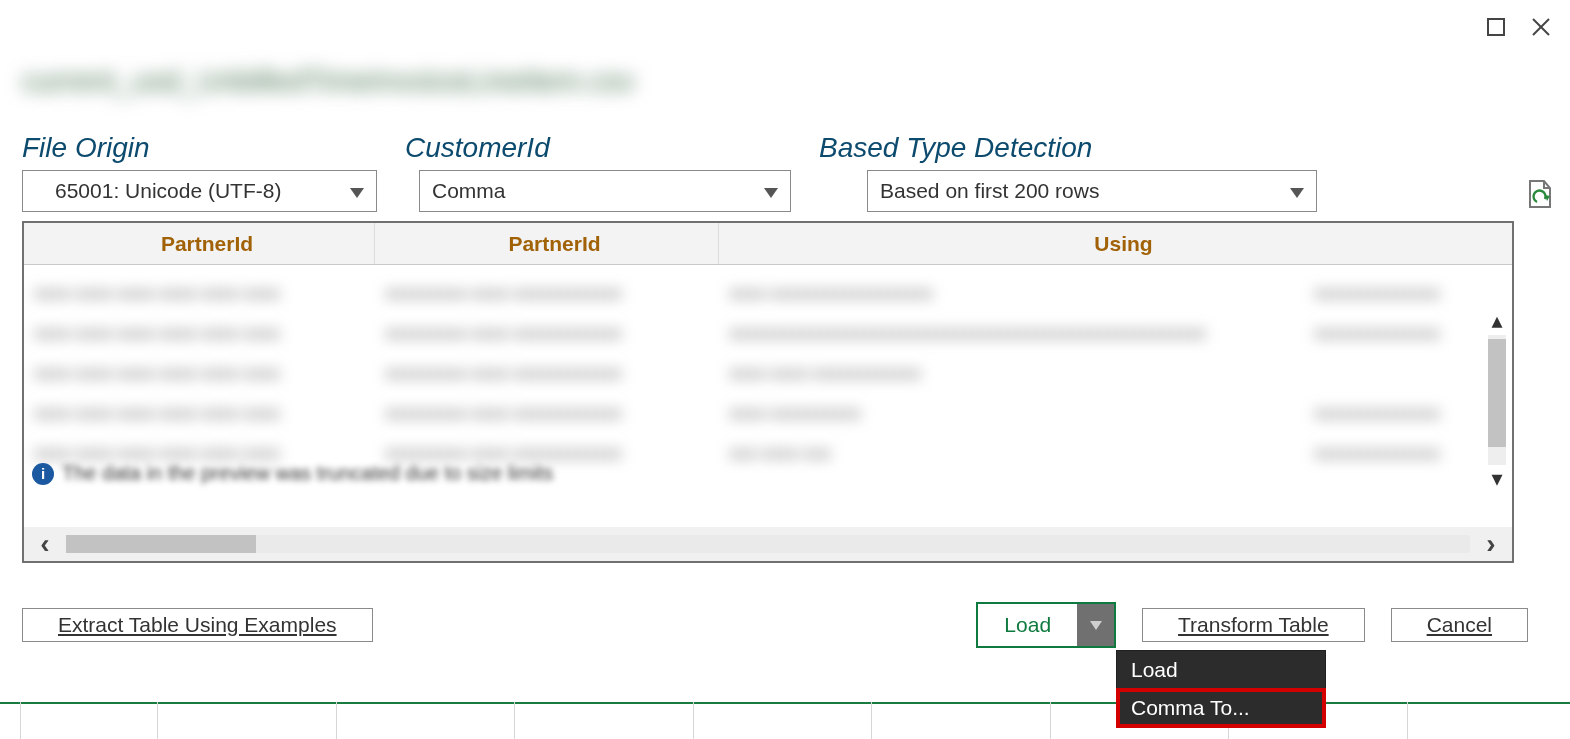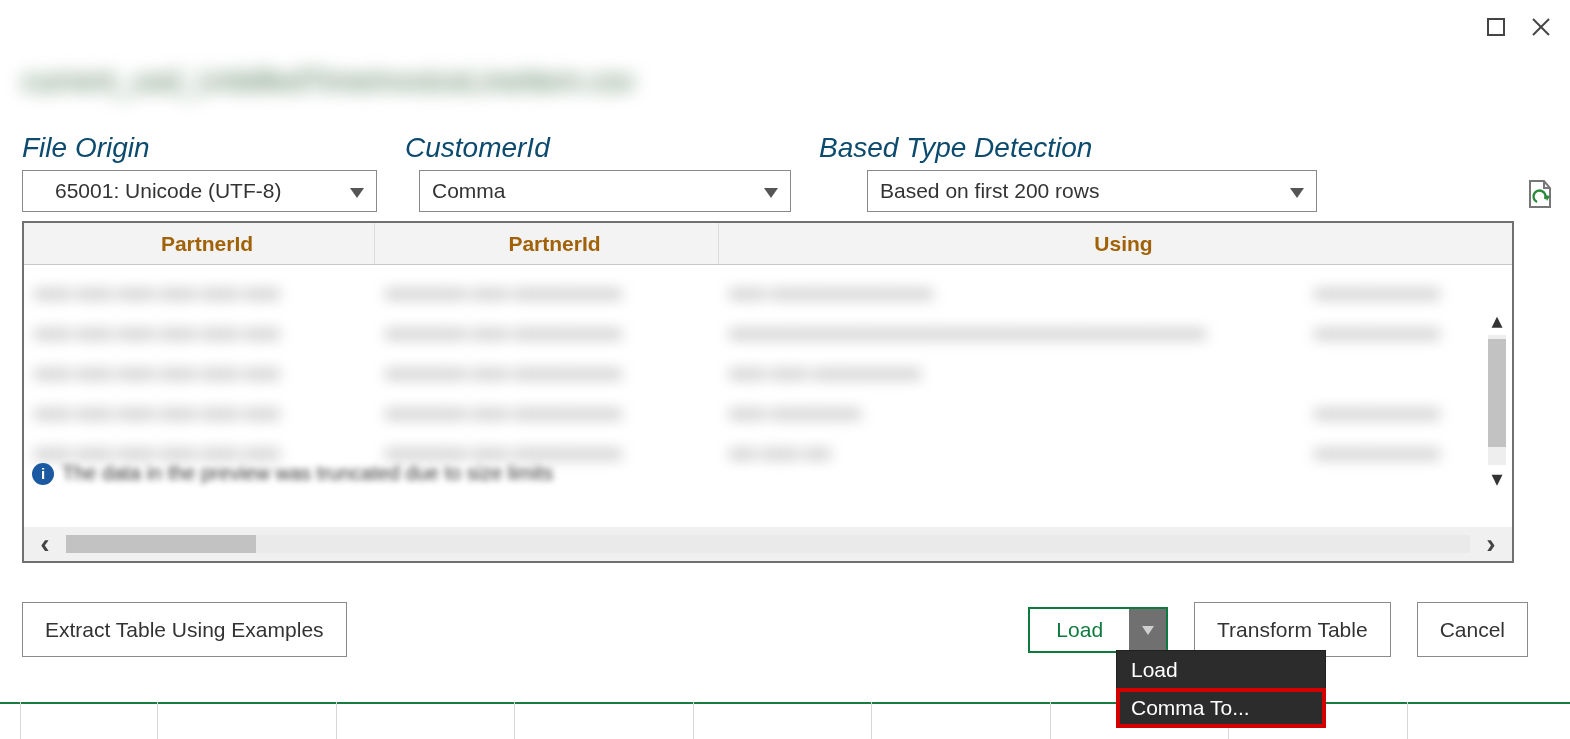--- a/index.html
+++ b/index.html
@@ -165,26 +165,27 @@
       position: absolute;
       top: 602px;
       left: 22px;
       right: 42px;
       display: flex;
       align-items: center;
     }
     .btn {
       border: 1px solid #8a8a8a;
       background: #fff;
-      height: 55px;
-      padding: 0 22px;
+      height: 34px;
+      padding: 0 35px;
       font-size: 21px;
       color: #333;
       display:flex; align-items:center;
       cursor:pointer;
+      text-decoration:underline;
     }
     .spacer { flex:1; }
 
     .load-split {
       display:flex;
       border: 2px solid #0f7a3f;
       height: 46px;
     }
     .load-main {
       padding: 0 26px;

